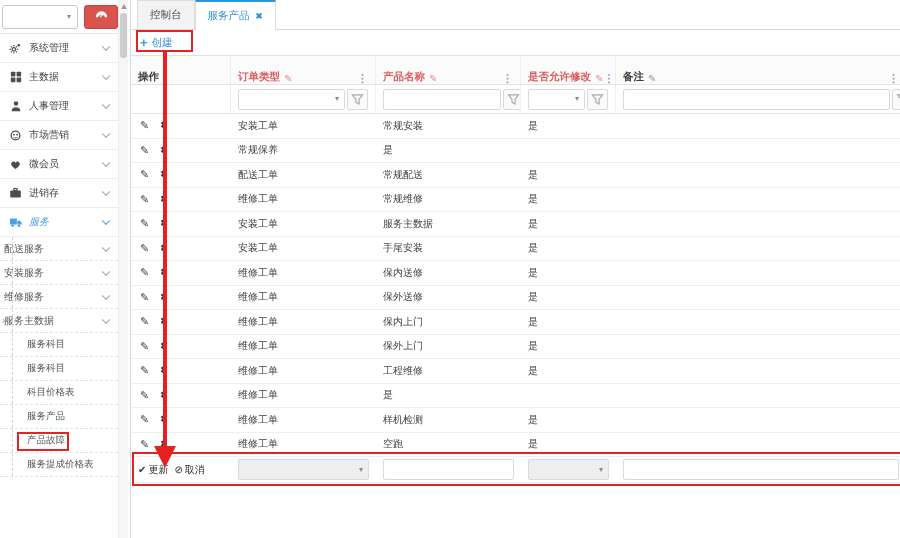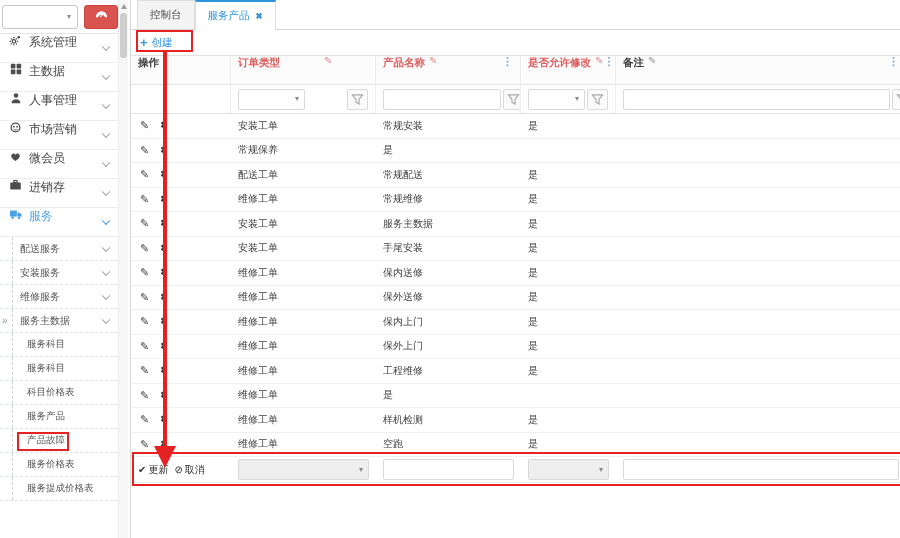--- a/index.html
+++ b/index.html
@@ -10,29 +10,29 @@
   
   .sidebar{ position:absolute; left:0; top:0; width:118px; height:538px; background:#fff; }
   .sb-top{ position:relative; height:34px; border-bottom:1px solid #e3e3e3; }
   .combo{ position:absolute; left:2px; top:5px; width:76px; height:24px; background:#fff;
           border:1px solid #c6c6c6; border-radius:3px; display:flex; align-items:center;
           justify-content:flex-end; padding-right:6px; }
   .caret{ font-size:8px; color:#8b8b8b; line-height:1; }
   .btn-danger{ position:absolute; left:84px; top:5px; width:34px; height:24px; background:#d9534f;
           border:1px solid #c9443f; border-radius:3px; display:flex; align-items:center; justify-content:center; }
   .menu{ }
-  .m1{ position:relative; height:29px; display:flex; border-bottom:1px solid #ededed;
-       font-size:12px; color:#454545; cursor:pointer; }
+  .m1{ position:relative; height:29px; display:flex; align-items:center; border-bottom:1px solid #ededed;
+       font-size:10px; color:#454545; cursor:pointer; }
   .m1 .mi{ margin-left:8px; width:15px; display:flex; justify-content:center; }
   .m1 .ml{ margin-left:6px; }
   .chev{ position:absolute; right:9px; top:50%; width:6px; height:6px; border-right:1px solid #9aa7b0;
          border-bottom:1px solid #9aa7b0; transform:translateY(-70%) rotate(45deg); }
-  .m1.active{ color:#4aa0e6; }
+  .m1.active{ color:#4aa0e6;font-style:italic; }
   .m1.active .chev{ border-color:#4aa0e6; }
-  .m2{ position:relative; height:24px; display:flex; align-items:center; padding-left:20px;
+  .m2{ position:relative; height:24px; display:flex; align-items:center; padding-left:4px;
        font-size:10px; color:#555; border-bottom:1px dashed #dfe3e7; cursor:pointer; }
   .m2::before, .m3::before{ content:''; position:absolute; left:12px; top:0; bottom:0;
        border-left:1px dashed #ccd3d9; }
   .m3{ position:relative; height:24px; display:flex; align-items:center; padding-left:27px;
        font-size:9.5px; color:#555; border-bottom:1px dashed #dfe3e7; cursor:pointer; }
   .mark{ position:absolute; left:2px; font-size:10px; color:#8a99a8; }
   
   .vscroll{ position:absolute; left:118px; top:0; width:10px; height:538px; background:#f6f6f6;
             border-left:1px solid #ededed; }
   .vs-up{ position:absolute; left:2px; top:4px; width:0; height:0;
@@ -48,26 +48,26 @@
         background:#f3f3f3; border:1px solid #ddd; border-bottom:none; cursor:pointer; }
   .tab.activeTab{ background:#fff; border-top:2px solid #2b95e0; color:#3592d8; margin-bottom:-1px; height:30px; }
   .tab .tclose{ margin-left:6px; font-size:8.5px; color:#3592d8; font-weight:bold; }
   .toolbar{ height:25px; display:flex; align-items:center; padding-left:9px; }
   .create{ display:flex; align-items:center; color:#3b96e3; font-size:10.5px; cursor:pointer; }
   .create .plus{ font-size:13px; margin-right:4px; font-weight:bold; line-height:1; }
 
   
   .grid{ width:775px; border-top:1px solid #e0e0e0; font-size:10px; }
   .w-op{ width:100px; flex:0 0 100px; }
-  .w-order{ width:145px; flex:0 0 145px;gap:40px; }
+  .w-order{ width:145px; flex:0 0 145px; }
   .w-prod{ width:145px; flex:0 0 145px; }
   .w-allow{ width:95px; flex:0 0 95px; }
   .w-remark{ flex:1 1 auto; }
   .ghead{ display:flex; height:29px; background:#fbfbfb; border-bottom:1px solid #e3e3e3; }
-  .hc{ display:flex; align-items:flex-start; padding:0 7px; border-right:1px solid #ececec; overflow:hidden; }
+  .hc{ display:flex; align-items:flex-end; padding:0 7px; border-right:1px solid #ececec; overflow:hidden; }
   .hc:last-child{ border-right:none; }
   .hlab{ font-size:10.5px; font-weight:bold; color:#3c3c3c; white-space:nowrap; }
   .hlab.red{ color:#dd5c5c; }
   .ic-edit{ margin-left:4px; font-size:10px; color:#9a9a9a; line-height:1; }
   .ic-edit.red{ color:#e38f8f; }
   .dots{ margin-left:auto; font-size:11px; font-weight:bold; color:#78a7d3; line-height:1; }
   .gfilter{ display:flex; height:29px; background:#fff; border-bottom:1px solid #e3e3e3; }
   .fc{ display:flex; align-items:center; padding:0 7px; border-right:1px solid #efefef; overflow:hidden; }
   .fc:last-child{ border-right:none; }
   .sel{ height:21px; background:#fff; border:1px solid #d9d9d9; border-radius:2px; display:flex;
@@ -228,23 +228,20 @@
       <div class="m3">
         <span class="ml">科目价格表</span>
       </div>
       <div class="m3">
         <span class="ml">服务产品</span>
       </div>
       <div class="m3">
         <span class="ml">产品故障</span>
       </div>
       <div class="m3">
-        <span class="ml">服务价格表</span>
-      </div>
-      <div class="m3">
         <span class="ml">服务提成价格表</span>
       </div>
     </div>
   </div>
 
   <div class="vscroll">
     <span class="vs-up"></span>
     <span class="vs-thumb"></span>
   </div>
 

